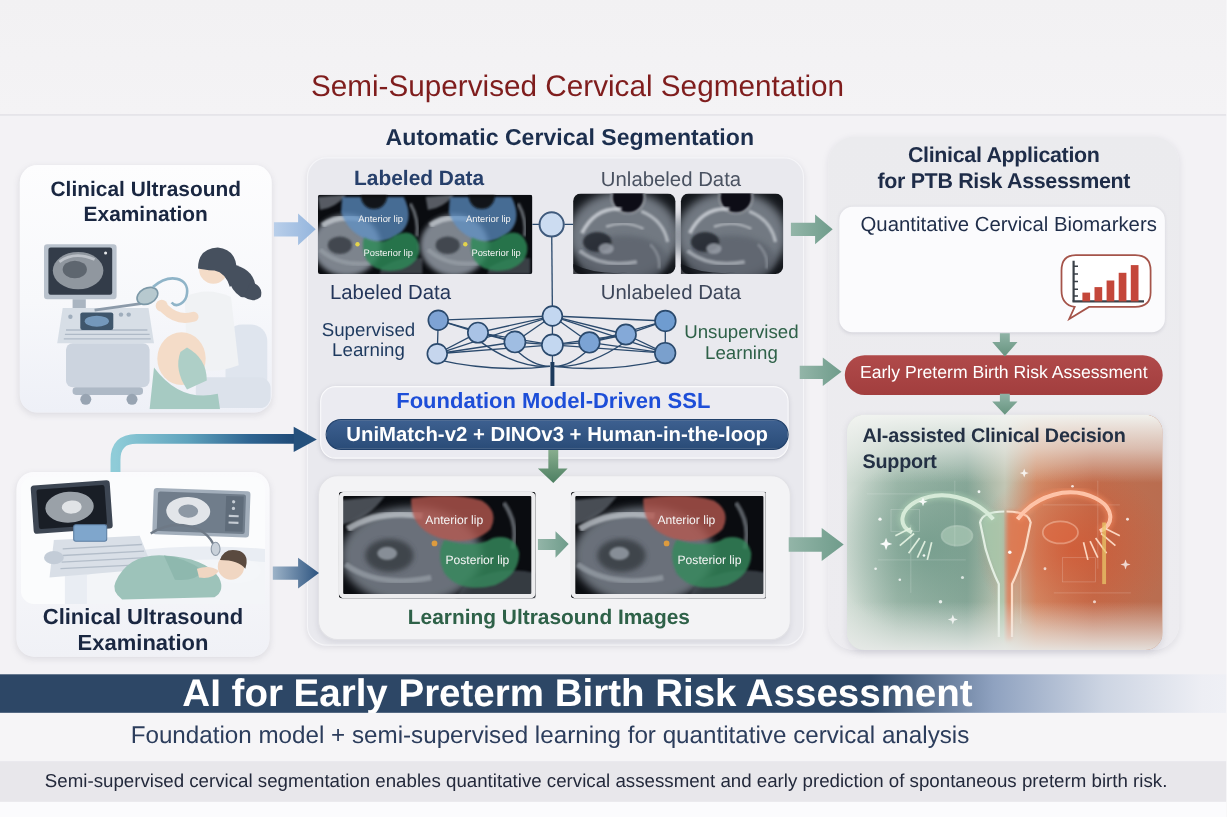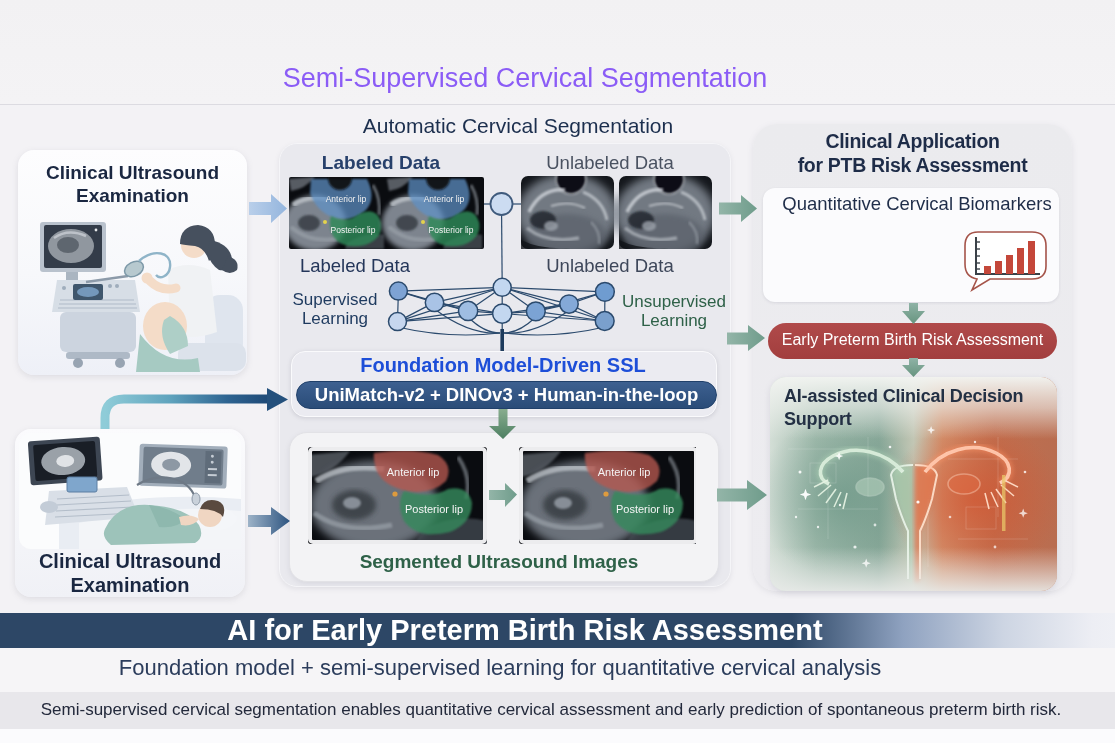--- a/index.html
+++ b/index.html
@@ -6,23 +6,23 @@
   body{width:1115px;height:743px;overflow:hidden;font-family:"Liberation Sans",sans-serif;}
   #page{position:relative;width:1115px;height:743px;background:#f3f2f5;overflow:hidden;}
   .abs{position:absolute;}
   .ctr{text-align:center;}
 </style>
 </head>
 <body>
 <div id="page">
 
   <div class="abs" style="left:0;top:0;width:1115px;height:104px;background:linear-gradient(180deg,#f2f1f3,#f4f3f5);border-bottom:1px solid #dcdbe1;"></div>
-  <div class="abs ctr" style="left:0;top:63px;width:1050px;font-size:27px;font-weight:400;color:#8b5cf6;text-align:center;">Semi-Supervised Cervical Segmentation</div>
-
-  <div class="abs ctr" style="left:283px;top:114px;width:470px;font-size:21px;font-weight:normal;color:#1c2f4e;">Automatic Cervical Segmentation</div>
+  <div class="abs ctr" style="left:0;top:63px;width:1050px;font-size:27px;font-weight:400;color:#7f1d1d;text-align:center;">Semi-Supervised Cervical Segmentation</div>
+
+  <div class="abs ctr" style="left:283px;top:114px;width:470px;font-size:21px;font-weight:bold;color:#1c2f4e;">Automatic Cervical Segmentation</div>
 
   <div class="abs" style="left:18px;top:150px;width:229px;height:225px;border-radius:16px;background:linear-gradient(180deg,#fdfdfe 0%,#f7f8fb 55%,#eef0f7 100%);box-shadow:0 2px 6px rgba(120,120,140,.18);"></div>
   <div class="abs ctr" style="left:18px;top:161px;width:229px;font-size:19px;font-weight:bold;color:#1a2741;line-height:23px;">Clinical Ultrasound<br>Examination</div>
   <svg class="abs" style="left:18px;top:212px;" width="229" height="160" viewBox="0 0 229 160">
 
     <rect x="187" y="83" width="38" height="64" rx="15" fill="#dfe5ee"></rect>
     <rect x="160" y="131" width="68" height="28" rx="10" fill="#dce2eb"></rect>
 
     <rect x="42" y="100" width="76" height="40" rx="6" fill="#ccd4df"></rect>
     <rect x="48" y="140" width="64" height="7" rx="3" fill="#aeb9c6"></rect>
@@ -268,21 +268,21 @@
       <path d="M96,44 Q124,52 140,42 Q160,38 164,56 Q164,76 142,85 Q110,93 96,74 Q88,56 96,44 Z" fill="#35895c" opacity="0.82" filter="url(#b1)"></path>
       <circle cx="87" cy="47" r="2.6" fill="#dd9b3e"></circle>
       <rect x="2" y="2" width="175" height="93" rx="3" fill="none" stroke="#ececee" stroke-width="4"></rect>
       <text x="105" y="29" font-size="11" fill="#f5f5f5" text-anchor="middle" font-weight="500" font-family="Liberation Sans,sans-serif">Anterior lip</text>
       <text x="126" y="66" font-size="11" fill="#f5f5f5" text-anchor="middle" font-weight="500" font-family="Liberation Sans,sans-serif">Posterior lip</text>
     </g>
   </svg>
   <svg class="abs" style="left:519px;top:447px;" width="177" height="97" viewBox="0 0 177 97">
     <use href="#segImg" x="0" y="0"></use>
   </svg>
-  <div class="abs ctr" style="left:289px;top:551px;width:420px;font-size:19px;font-weight:bold;color:#2e6148;">Segmented Ultrasound Images</div>
+  <div class="abs ctr" style="left:289px;top:551px;width:420px;font-size:19px;font-weight:bold;color:#2e6148;">Learning Ultrasound Images</div>
 
   <div class="abs" style="left:753px;top:124px;width:319px;height:467px;border-radius:24px;background:linear-gradient(180deg,#ebebee,#edecf0);box-shadow:0 2px 6px rgba(130,130,150,.15);"></div>
   <div class="abs ctr" style="left:753px;top:129px;width:319px;font-size:19.5px;font-weight:bold;color:#1e2c48;line-height:24px;letter-spacing:-0.3px;">Clinical Application<br>for PTB Risk Assessment</div>
 
   <div class="abs" style="left:763px;top:188px;width:296px;height:114px;border-radius:12px;background:#fbfbfd;box-shadow:0 1px 3px rgba(130,130,150,.2);"></div>
   <div class="abs ctr" style="left:769px;top:193px;width:296px;font-size:18.5px;font-weight:500;color:#1f2d49;">Quantitative Cervical Biomarkers</div>
   <svg class="abs" style="left:960px;top:228px;" width="92" height="64" viewBox="0 0 92 64">
     <path d="M18,4 L72,4 Q86,4 86,18 L86,38 Q86,51 72,51 L30,51 L12,62 L17,51 Q5,49 5,36 L5,18 Q5,4 18,4 Z" fill="#ffffff" stroke="#a5544a" stroke-width="1.6"></path>
     <line x1="16" y1="9" x2="16" y2="46" stroke="#3a4148" stroke-width="2"></line>
     <line x1="15" y1="46" x2="80" y2="46" stroke="#3a4148" stroke-width="2"></line>
@@ -451,20 +451,20 @@
 
     <polygon points="498.5,409 507.5,409 507.5,426 516,426 503,439 489,426 498.5,426" fill="url(#gGreenV)"></polygon>
 
     <polygon points="489,490 505,490 505,483 517,494.5 505,507 505,500 489,500" fill="url(#gSage)"></polygon>
 
     <polygon points="909,303 918,303 918,311 925,311 913.5,324 902,311 909,311" fill="url(#gSageV)"></polygon>
 
     <polygon points="909,358 918,358 918,365 925,365 913.5,377 902,365 909,365" fill="url(#gSageV)"></polygon>
   </svg>
 
-  <div class="abs ctr" style="left:0;top:613px;width:1115px;height:52px;text-indent:-65px;background:linear-gradient(90deg,#2d4766 0%,#2d4766 71%,#8fa2c0 81%,#cdd5e3 90%,#edeef4 98%,#eff0f5 100%);color:#fff;font-size:29px;font-weight:bold;line-height:35px;">AI for Early Preterm Birth Risk Assessment</div>
+  <div class="abs ctr" style="left:0;top:613px;width:1115px;height:52px;text-indent:-65px;background:linear-gradient(90deg,#2d4766 0%,#2d4766 71%,#8fa2c0 81%,#cdd5e3 90%,#edeef4 98%,#eff0f5 100%);color:#fff;font-size:35px;font-weight:bold;line-height:35px;">AI for Early Preterm Birth Risk Assessment</div>
   <div class="abs" style="left:0;top:648px;width:1115px;height:44px;background:#f6f5f7;"></div>
   <div class="abs ctr" style="left:0;top:655px;width:1000px;font-size:22px;color:#2c3d5c;">Foundation model + semi-supervised learning for quantitative cervical analysis</div>
   <div class="abs" style="left:0;top:692px;width:1115px;height:37px;background:#e8e7eb;"></div>
   <div class="abs ctr" style="left:0;top:700px;width:1080px;font-size:17px;color:#23293b;padding-left:11px;">Semi-supervised cervical segmentation enables quantitative cervical assessment and early prediction of spontaneous preterm birth risk.</div>
   <div class="abs" style="left:0;top:729px;width:1115px;height:14px;background:#fbfbfd;"></div>
 
 </div>
 
 </body></html>

